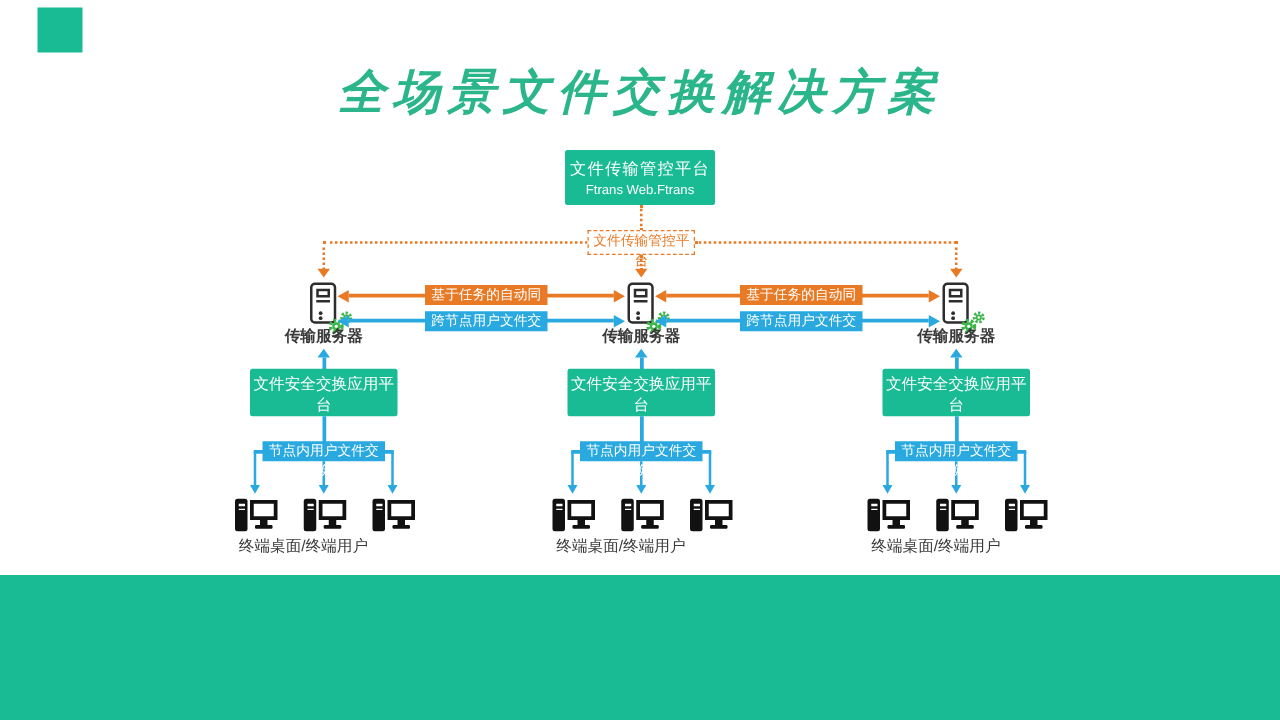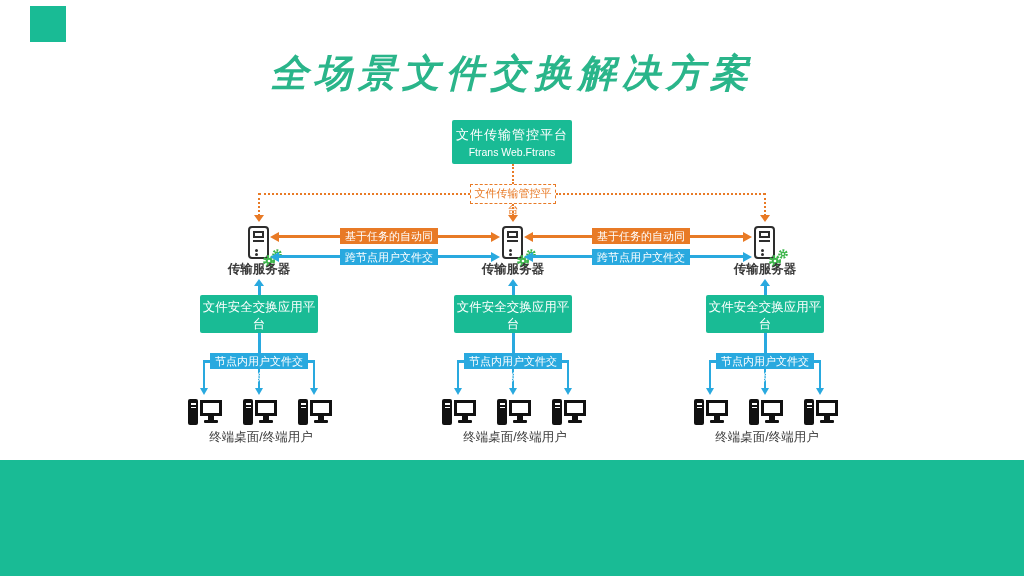--- a/index.html
+++ b/index.html
@@ -64,21 +64,21 @@
   .fan-h{top:360px;width:112px;height:2.5px;background:var(--blue);}
 
   
   .terminal{width:34px;height:28px;}
   .terminal .twr{position:absolute;left:0;top:1px;width:10px;height:26px;background:#111;border-radius:2px;}
   .terminal .s1{position:absolute;left:2.5px;top:5px;width:5px;height:1.5px;background:#fff;}
   .terminal .s2{position:absolute;left:2.5px;top:8.5px;width:5px;height:1.5px;background:#fff;}
   .terminal .scr{position:absolute;left:12px;top:2px;width:22px;height:16px;border:3px solid #111;background:#fff;}
   .terminal .std{position:absolute;left:20px;top:18px;width:6px;height:4px;background:#111;}
   .terminal .bse{position:absolute;left:16px;top:22px;width:14px;height:2.5px;background:#111;border-radius:1px;}
-  .term-label{top:429px;width:140px;text-align:center;font-size:12.5px;color:var(--dark);}
+  .term-label{top:429px;width:140px;font-size:12.5px;color:var(--dark);}
   .tl-g1{left:191px;} .tl-g2{left:445px;} .tl-g3{left:697px;}
 
   
   .band{left:0;top:460px;width:1024px;height:116px;background:var(--teal);}
 </style>
 </head>
 <body>
 
 <div class="abs corner-square"></div>
 <h1 class="abs slide-title">全场景文件交换解决方案</h1>

